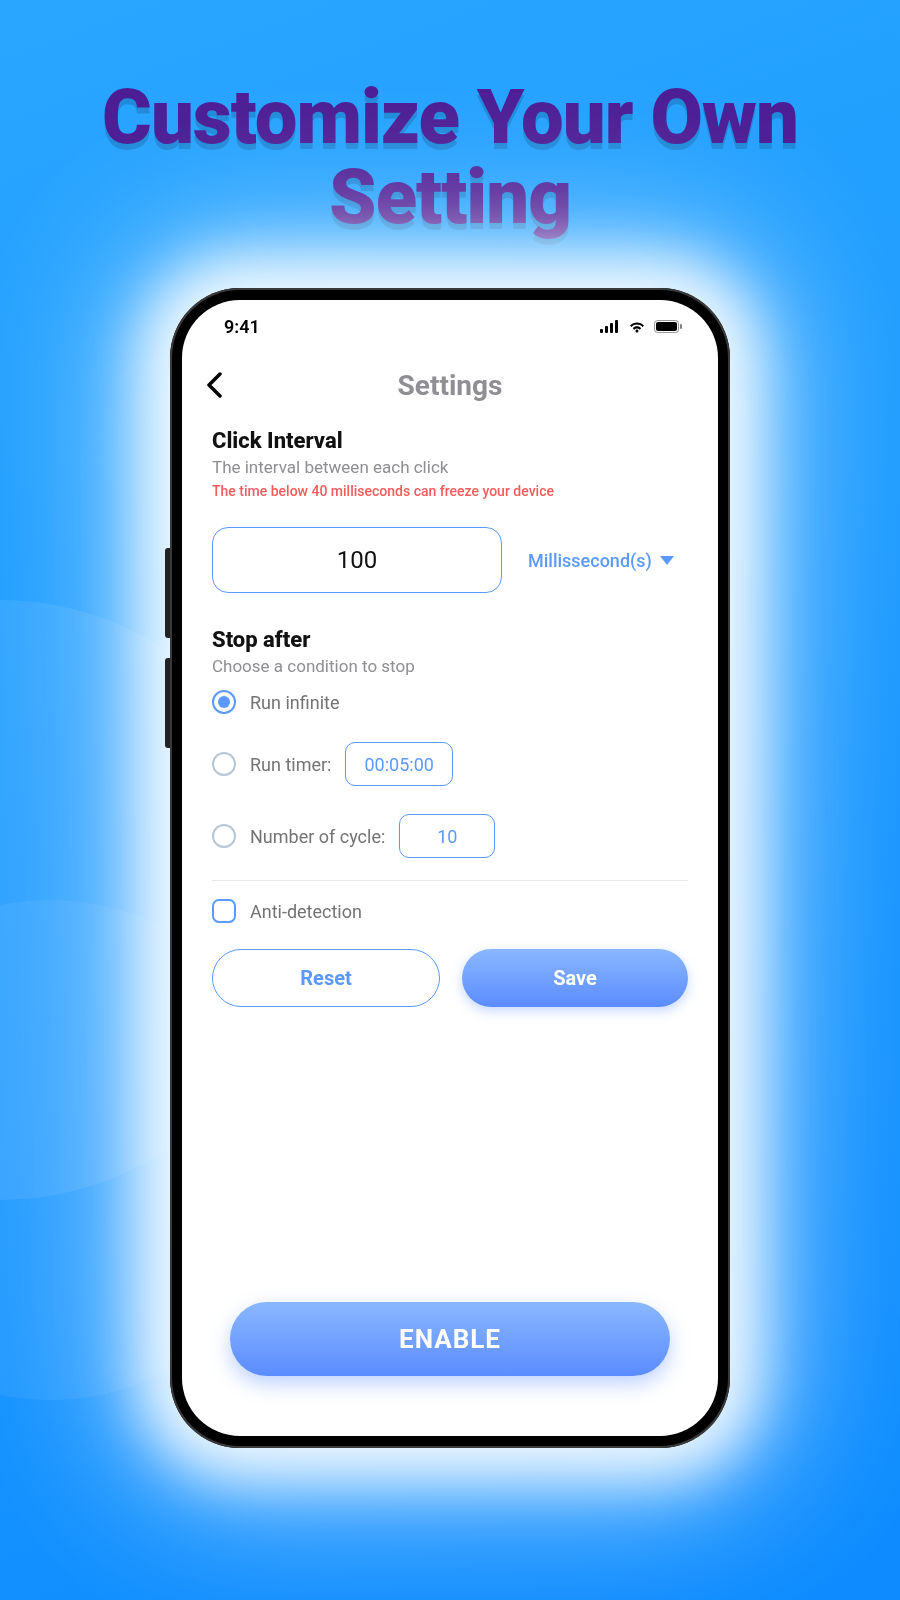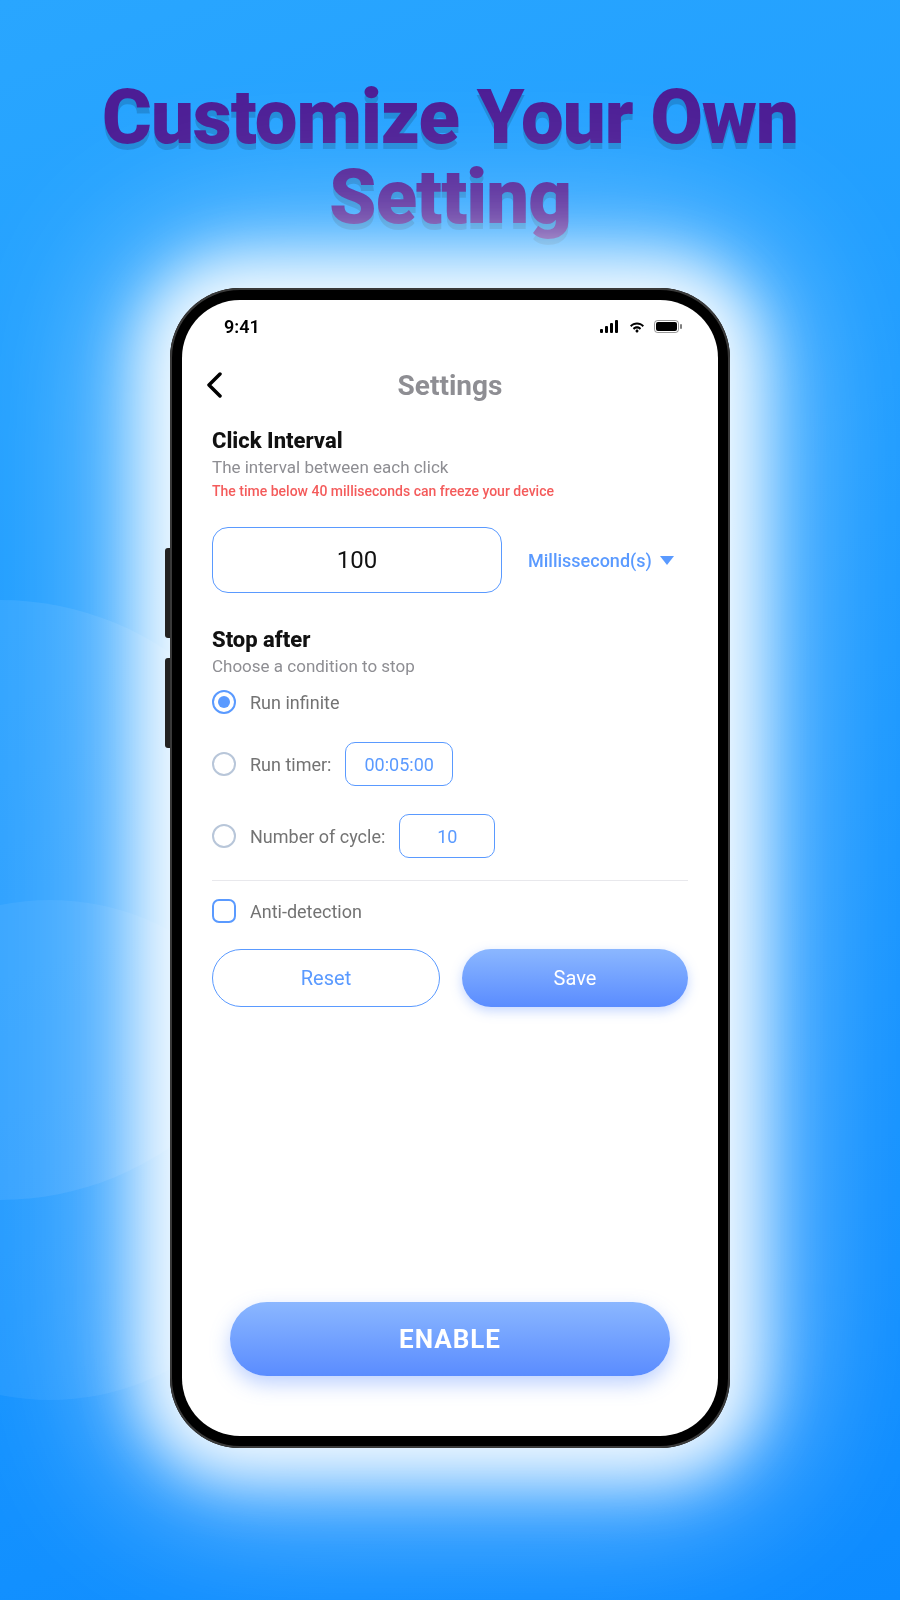--- a/index.html
+++ b/index.html
@@ -124,21 +124,21 @@
     min-width: 96px;
   }
   .divider { height:1px; background:#e8e8ec; margin: 8px 0 4px; }
   .check-row { display:flex; align-items:center; gap:14px; padding: 14px 0 20px; }
   .checkbox {
     width:24px; height:24px; border-radius:7px; border:2px solid #5a9aff; flex-shrink:0;
   }
   .btn-row { display:flex; gap:22px; margin-top: 6px; }
   .btn {
     flex:1; height:58px; border-radius:40px; display:flex; align-items:center; justify-content:center;
-    font-size:20px; font-weight:400;
+    font-size:20px; font-weight:700;
   }
   .btn-outline { border:1.5px solid #5a9aff; color:#5a9aff; background:#fff; }
   .btn-fill { background: linear-gradient(180deg,#8bb7ff,#5a8cff); color:#fff; box-shadow: 0 4px 12px rgba(90,140,255,0.35);}
   .spacer { flex:1; }
   .enable-btn {
     margin: 0 18px;
     height: 74px;
     border-radius: 50px;
     background: linear-gradient(180deg,#8bb7ff,#5a8cff);
     color:#fff;

